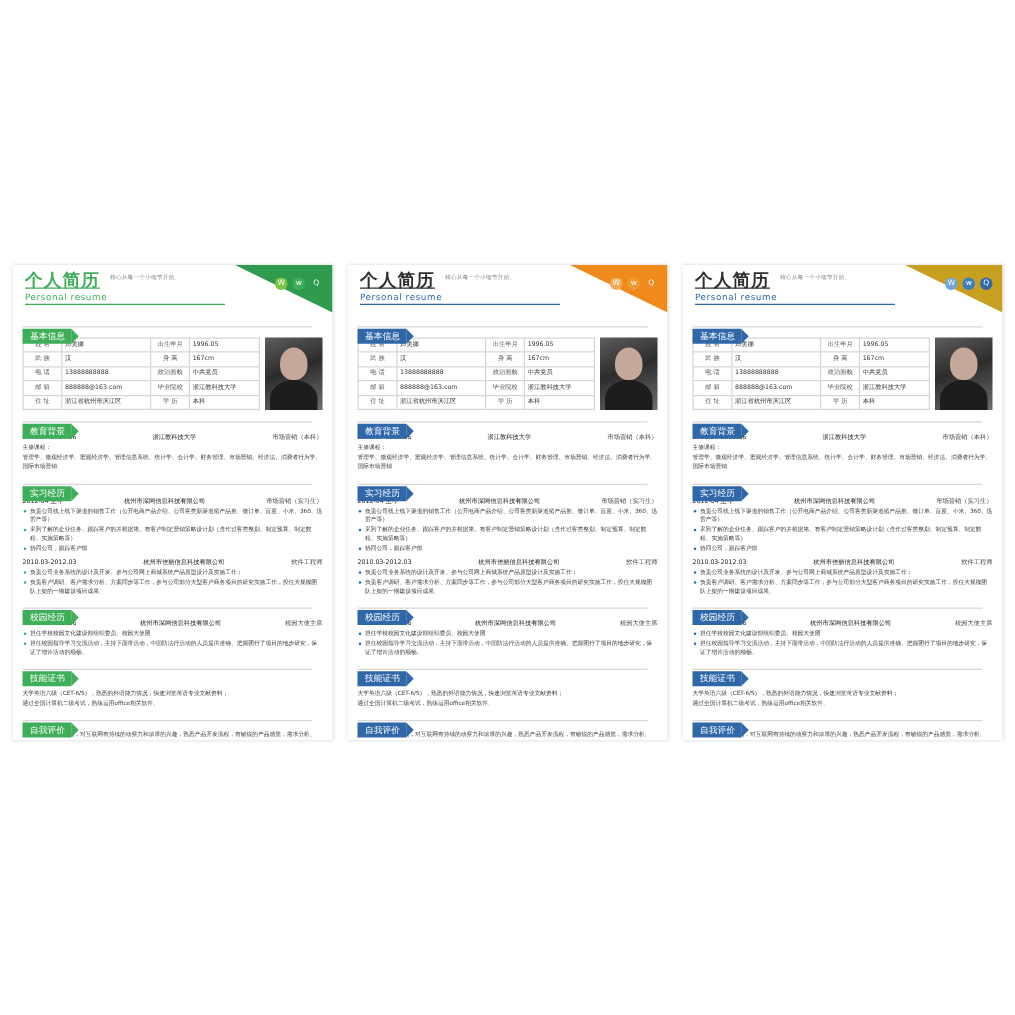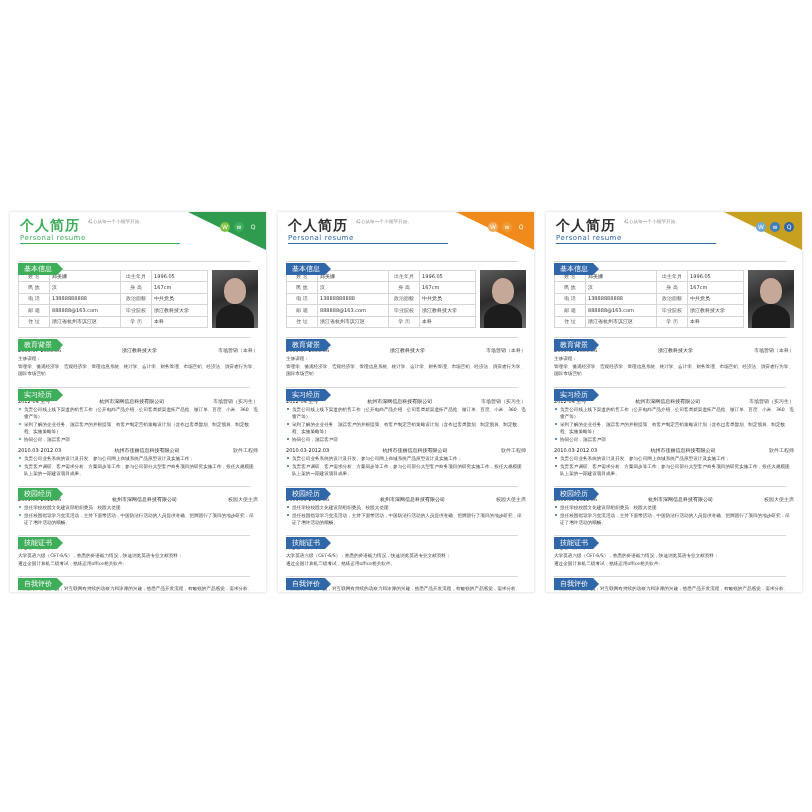--- a/index.html
+++ b/index.html
@@ -36,20 +36,21 @@
     position: relative;
     height: 38px;
     padding: 6px 8px 0 10px;
     box-sizing: border-box;
   }
   .hdr-title {
     font-size: 14px;
     font-weight: bold;
     letter-spacing: 1px;
     line-height: 15px;
+    text-decoration: underline;
   }
   .hdr-sub {
     font-size: 7px;
     letter-spacing: 0.5px;
     line-height: 9px;
     margin-top: 1px;
   }
   .hdr-slogan {
     position: absolute;
     left: 78px;

